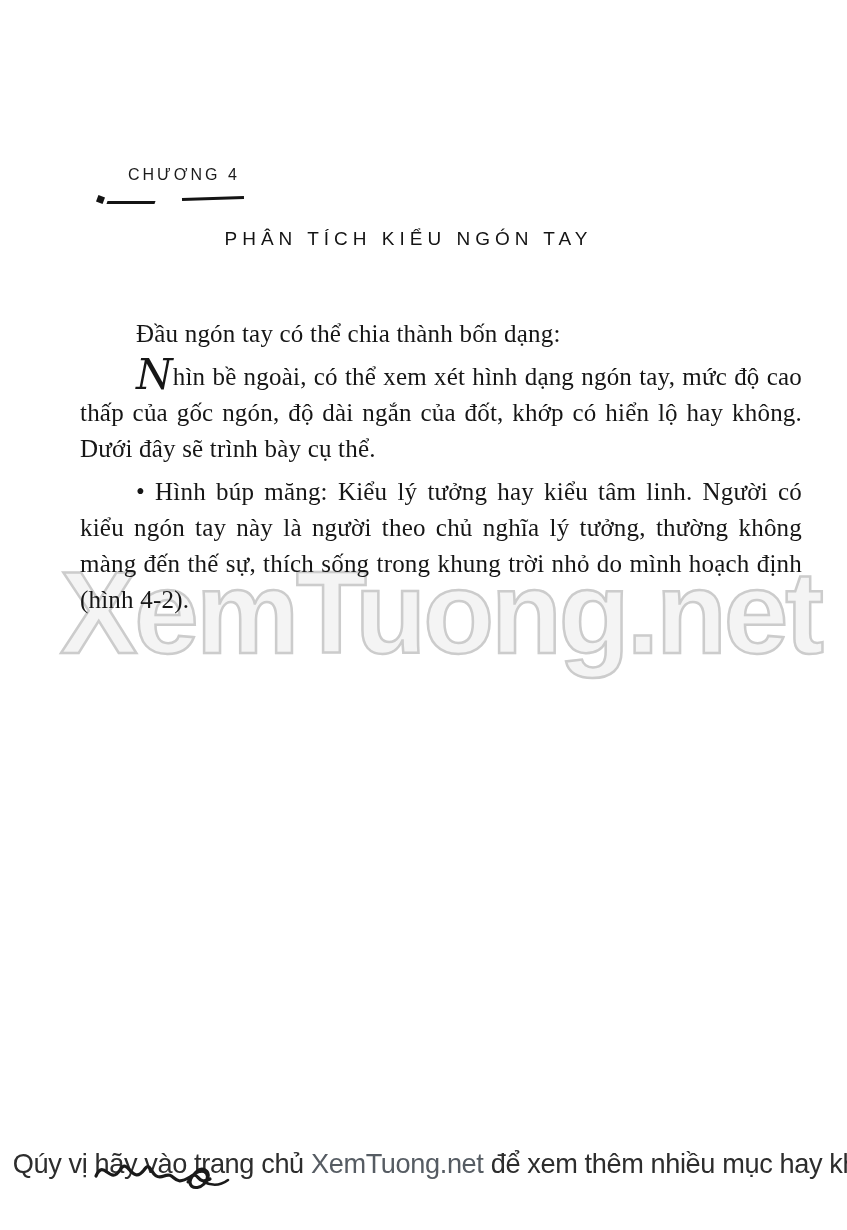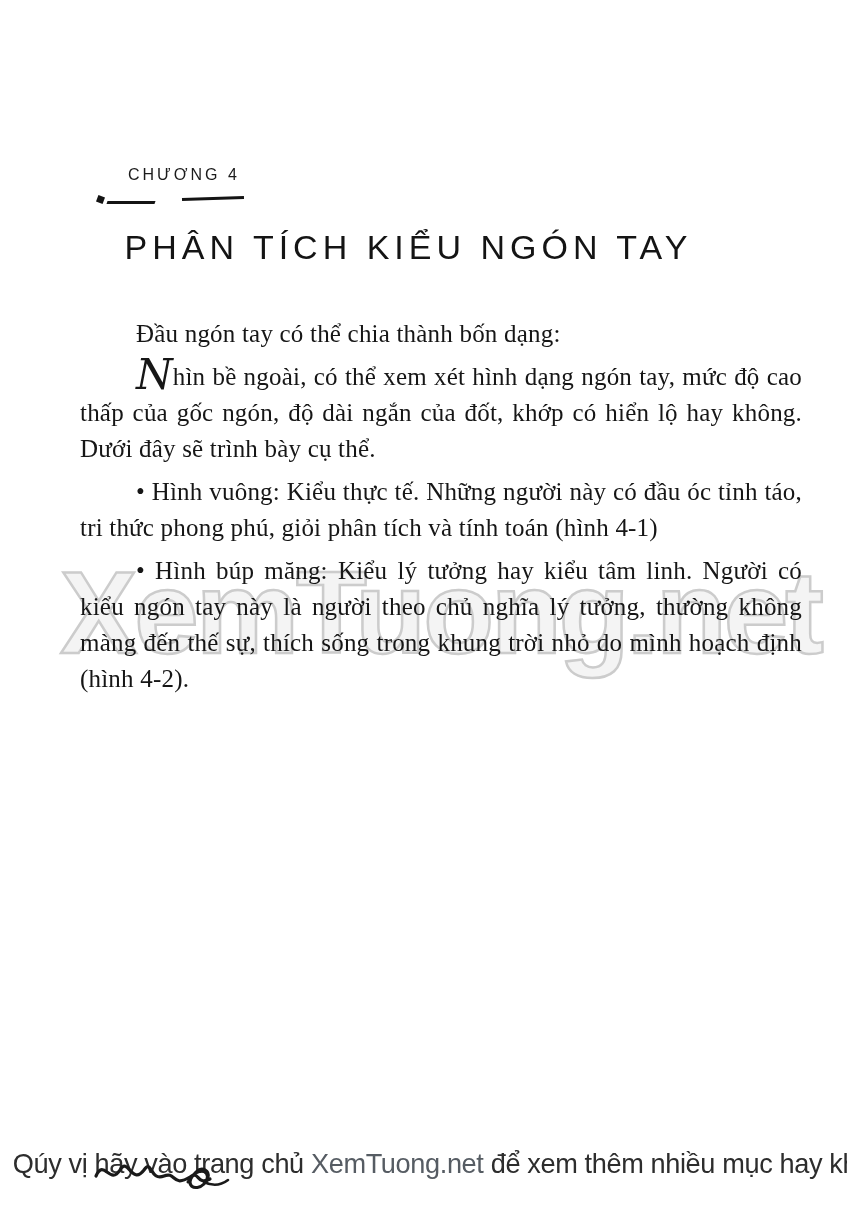--- a/index.html
+++ b/index.html
@@ -25,21 +25,21 @@
   }
   .chapter-underline-dot{
     position:absolute;left:97px;top:196px;width:7px;height:7px;background:#141414;z-index:2;
     transform:rotate(20deg);
   }
 
   
   .title{
     position:absolute;left:0;right:30px;top:228px;z-index:2;text-align:center;
     font-family:"Liberation Sans", sans-serif;
-    font-size:34px;letter-spacing:5px;font-weight:400;color:#141414;white-space:nowrap;
+    font-size:19px;letter-spacing:5px;font-weight:400;color:#141414;white-space:nowrap;
   }
 
   
   .watermark{
     position:absolute;left:60px;top:546px;z-index:1;white-space:nowrap;
     font-family:"Liberation Sans", sans-serif;font-weight:bold;
     font-size:116px;letter-spacing:-3px;
     color:#f4f4f4;
     -webkit-text-stroke:2.5px #cccccc;
     text-shadow:0 0 1px #d5d5d5;
@@ -82,21 +82,20 @@
   <div class="chapter-underline-a"></div>
   <div class="chapter-underline-b"></div>
 
   <div class="title">PHÂN TÍCH KIỂU NGÓN TAY</div>
 
   <div class="watermark">XemTuong.net</div>
 
   <div class="body-text">
     <p>Đầu ngón tay có thể chia thành bốn dạng:</p>
     <p><span class="dropcap">N</span><span>hìn bề ngoài, có thể xem xét hình dạng ngón tay, mức độ cao thấp của gốc ngón, độ dài ngắn của đốt, khớp có hiển lộ hay không. Dưới đây sẽ trình bày cụ thể.</span></p>
-    <p>• Hình vuông: Kiểu thực tế. Những người này có đầu óc tỉnh táo, tri thức phong phú, giỏi phân tích và tính toán (hình 4-1)</p>
     <p>• Hình búp măng: Kiểu lý tưởng hay kiểu tâm linh. Người có kiểu ngón tay này là người theo chủ nghĩa lý tưởng, thường không màng đến thế sự, thích sống trong khung trời nhỏ do mình hoạch định (hình 4-2).</p>
   </div>
 
   <div class="footer"><span>Qúy vị hãy vào trang chủ </span><span class="site-link">XemTuong.net</span><span> để xem thêm nhiều mục hay khác</span></div>
 
   <svg class="scribble" width="230" height="52" viewBox="0 0 230 52">
     <path d="M4 30 C 12 12, 18 40, 28 24 C 36 10, 40 40, 52 24 C 60 12, 58 36, 72 30 C 84 25, 80 42, 98 31 C 108 24, 104 40, 118 33" fill="none" stroke="#1a1a1a" stroke-width="3.2" stroke-linecap="round"></path>
     <path d="M96 36 c 12 -20, 26 -8, 16 2 c -8 8, -22 2, -8 -12 c 6 -6, 14 -2, 12 6" fill="none" stroke="#1a1a1a" stroke-width="3" stroke-linecap="round"></path>
     <path d="M112 36 c 8 4, 16 4, 24 -2" fill="none" stroke="#1a1a1a" stroke-width="2.6" stroke-linecap="round"></path>
   </svg>

